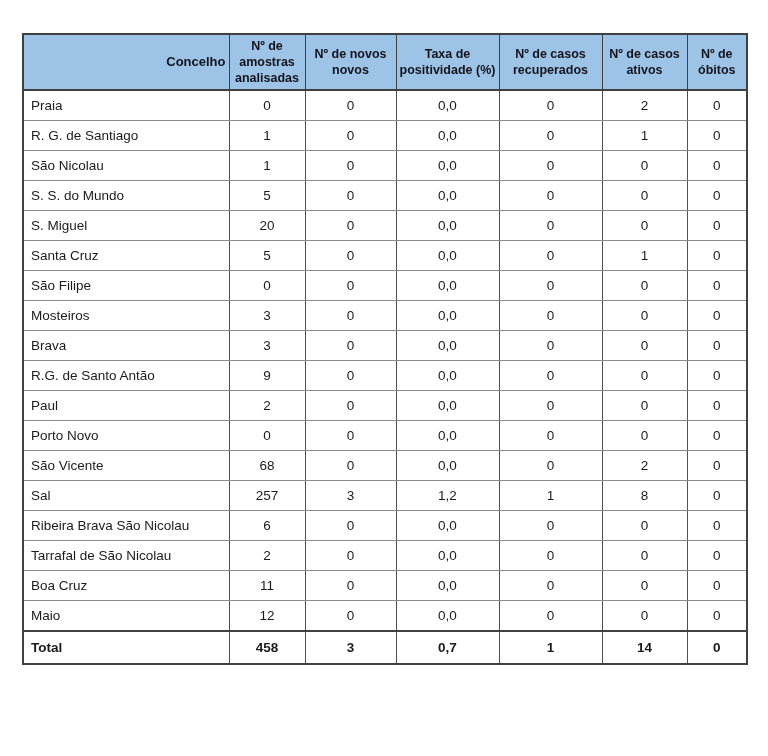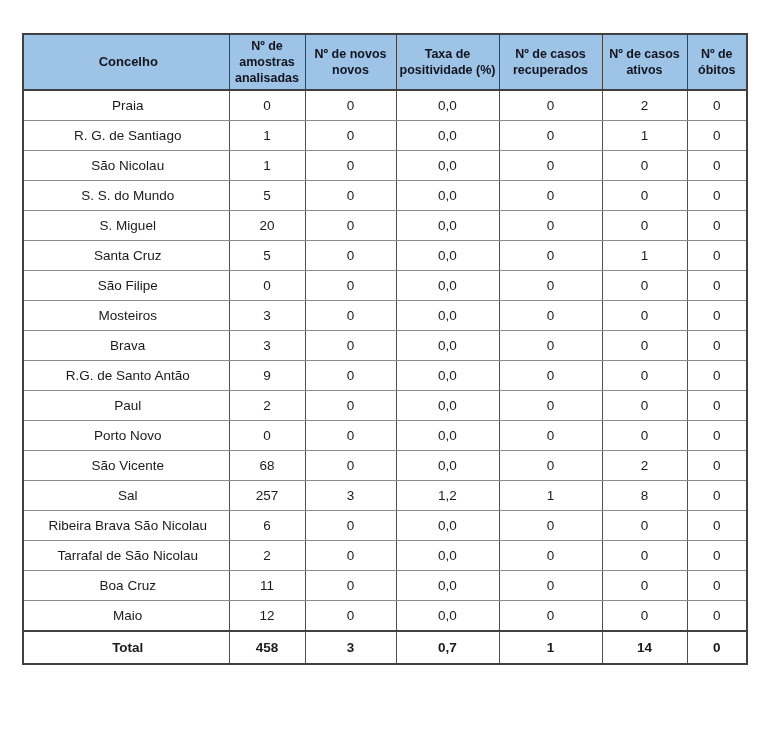--- a/index.html
+++ b/index.html
@@ -32,38 +32,38 @@
     line-height: 1.28;
     color: #14141e;
     border: 1px solid var(--border-dark, #404040);
     border-bottom: 2px solid var(--border-dark, #404040);
     height: 50px;
     padding: 2px 3px;
     text-align: center;
     vertical-align: middle;
   }
   table.data-table th.cell-left {
-    text-align: center;
+    text-align: right;
     padding-left: 7px;
     font-size: 13px;
   }
   table.data-table td {
     font-size: 13.5px;
     height: 27px;
     padding: 1px 4px;
     border-left: 1px solid var(--border-mid, #4f4f4f);
     border-right: 1px solid var(--border-mid, #4f4f4f);
     border-top: 1px solid var(--row-line, #8c8c8c);
     border-bottom: 1px solid var(--row-line, #8c8c8c);
     vertical-align: middle;
     white-space: nowrap;
     overflow: hidden;
   }
   table.data-table td.cell-center { text-align: center; }
-  table.data-table td.cell-left { text-align: center; padding-left: 7px; }
+  table.data-table td.cell-left { text-align: left; padding-left: 7px; }
   table.data-table tr.total-row td {
     font-weight: bold;
     height: 29px;
     border-top: 2px solid var(--border-dark, #404040);
   }
 </style>
 </head>
 <body>
 
 <div class="page">

